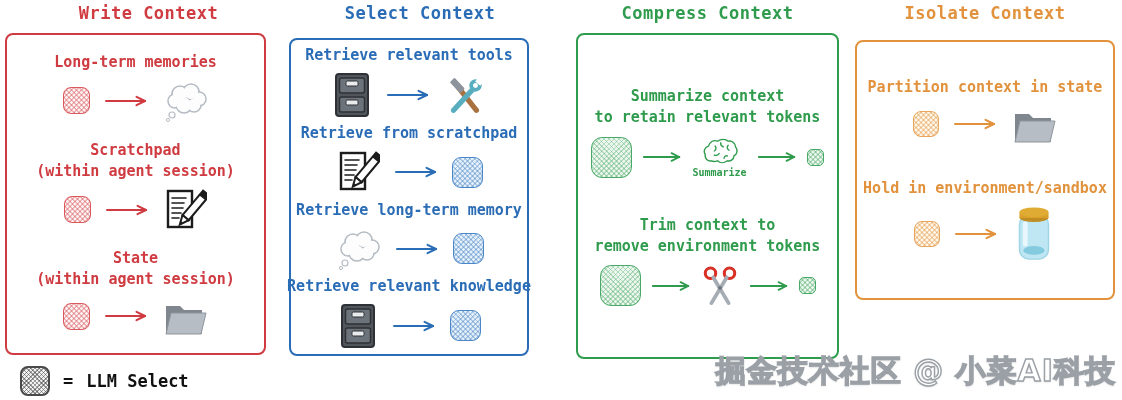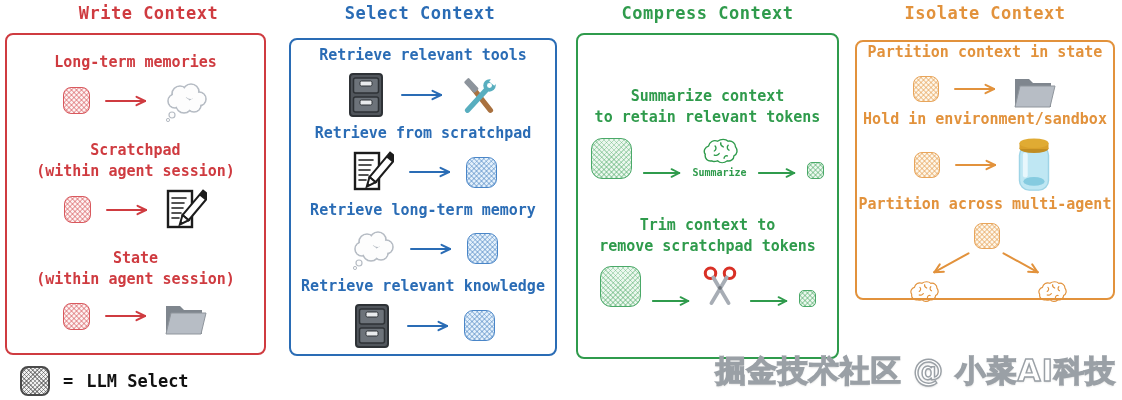--- a/index.html
+++ b/index.html
@@ -8,21 +8,21 @@
     font-family:"DejaVu Sans Mono", monospace; overflow:hidden;
   }
 
   
   .ptitle { position:absolute; top:3px; text-align:center; font-weight:bold; font-size:17px; letter-spacing:.5px; }
 
   
   .panel { position:absolute; box-sizing:border-box; border:2px solid; border-radius:8px;
            display:flex; flex-direction:column; justify-content:space-evenly; align-items:center; background:#fff; }
   #panel-write    { left:5px;   top:33px; width:261px; height:322px; border-color:#cf3b40; }
-  #panel-select   { left:289px; top:38px; width:268px; height:318px; border-color:#2a6cb5; }
+  #panel-select   { left:289px; top:38px; width:240px; height:318px; border-color:#2a6cb5; }
   #panel-compress { left:576px; top:33px; width:263px; height:326px; border-color:#2f9b4c; justify-content:center; gap:36px; }
   #panel-isolate  { left:855px; top:40px; width:260px; height:260px; border-color:#e2923c; }
 
   .t-red    { color:#cf3b40; }
   .t-blue   { color:#2a6cb5; }
   .t-green  { color:#2f9b4c; }
   .t-orange { color:#e2923c; }
 
   .item { display:flex; flex-direction:column; align-items:center; width:100%; }
   .lbl  { font-weight:bold; font-size:15px; line-height:21px; text-align:center; white-space:nowrap; }
@@ -55,21 +55,21 @@
   .sq-gray {
     width:30px; height:30px; border:2px solid #4a4a4a; background-color:#f1f1f1;
     background-image:repeating-linear-gradient(45deg, rgba(50,50,50,.45) 0 1px, transparent 1px 3px),
                      repeating-linear-gradient(-45deg, rgba(50,50,50,.45) 0 1px, transparent 1px 3px);
   }
 
   .icon { flex:none; display:block; }
   .arr  { flex:none; display:block; }
 
   
-  .crow { display:flex; align-items:flex-end; justify-content:center; gap:10px; margin-top:8px; }
+  .crow { display:flex; align-items:center; justify-content:center; gap:10px; margin-top:8px; }
   .bcol { display:flex; flex-direction:column; align-items:center; }
   .caption { font-size:10px; font-weight:bold; line-height:12px; margin-top:1px; }
 
   
   .multi { position:relative; width:100%; height:98px; margin-top:4px; }
   .multi .sq-orange { position:absolute; left:117px; top:4px; }
   .brain-l { position:absolute; left:52px;  top:60px; }
   .brain-r { position:absolute; left:180px; top:60px; }
   .darr { position:absolute; width:44px; }
   .darr-l { left:72px;  top:38px; transform:rotate(151deg); }
@@ -307,21 +307,21 @@
           <div class="caption t-green">Summarize</div>
         </div>
         <svg class="arr t-green" width="40" height="12" viewBox="0 0 44 12">
             <use href="#i-arrow"></use>
           </svg>
         <div class="sq sq-green sm"></div>
       </div>
     </div>
     <div class="item">
       <div class="lbl t-green">Trim context to</div>
-      <div class="lbl t-green">remove scratchpad tokens</div>
+      <div class="lbl t-green">remove environment tokens</div>
       <div class="crow">
         <div class="sq sq-green lg"></div>
         <svg class="arr t-green" width="40" height="12" viewBox="0 0 44 12">
             <use href="#i-arrow"></use>
           </svg>
         <svg class="icon" width="38" height="42" viewBox="0 0 40 44">
             <use href="#i-scissors"></use>
           </svg>
         <svg class="arr t-green" width="40" height="12" viewBox="0 0 44 12">
             <use href="#i-arrow"></use>
@@ -346,38 +346,20 @@
     </div>
     <div class="item">
       <div class="lbl t-orange">Hold in environment/sandbox</div>
       <div class="row">
         <div class="sq sq-orange"></div>
         <svg class="arr t-orange" width="44" height="12" viewBox="0 0 44 12">
             <use href="#i-arrow"></use>
           </svg>
         <svg class="icon" width="44" height="58" viewBox="0 0 44 60">
             <use href="#i-jar"></use>
-          </svg>
-      </div>
-    </div>
-    <div class="item">
-      <div class="lbl t-orange">Partition across multi-agent</div>
-      <div class="multi">
-        <div class="sq sq-orange"></div>
-        <svg class="arr t-orange darr darr-l" height="12" viewBox="0 0 44 12">
-            <use href="#i-arrow"></use>
-          </svg>
-        <svg class="arr t-orange darr darr-r" height="12" viewBox="0 0 44 12">
-            <use href="#i-arrow"></use>
-          </svg>
-        <svg class="icon t-orange brain-l" width="30" height="25" viewBox="0 0 44 36">
-            <use href="#i-brain"></use>
-          </svg>
-        <svg class="icon t-orange brain-r" width="30" height="25" viewBox="0 0 44 36">
-            <use href="#i-brain"></use>
           </svg>
       </div>
     </div>
   </div>
 
   <div class="legend">
     <div class="sq sq-gray"></div>
     <span>=</span>
     <span>LLM Select</span>
   </div>

